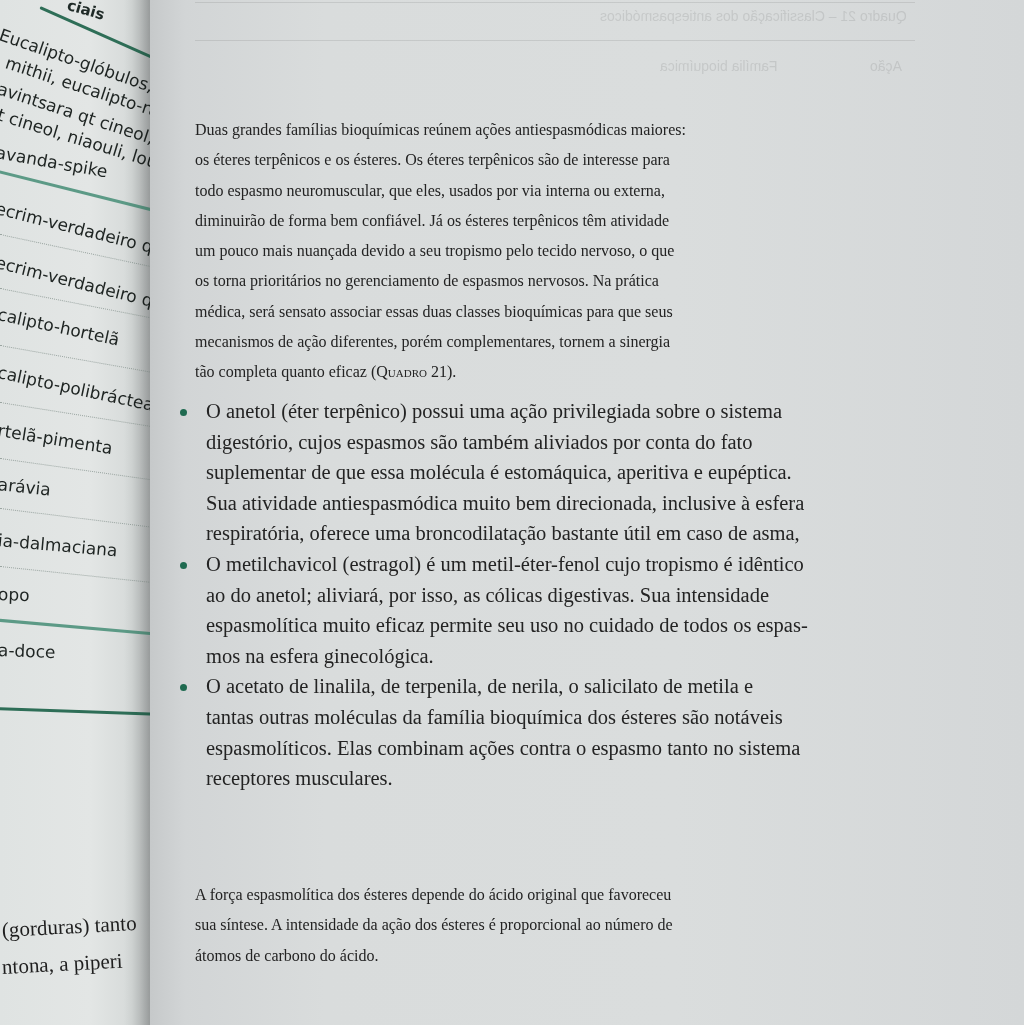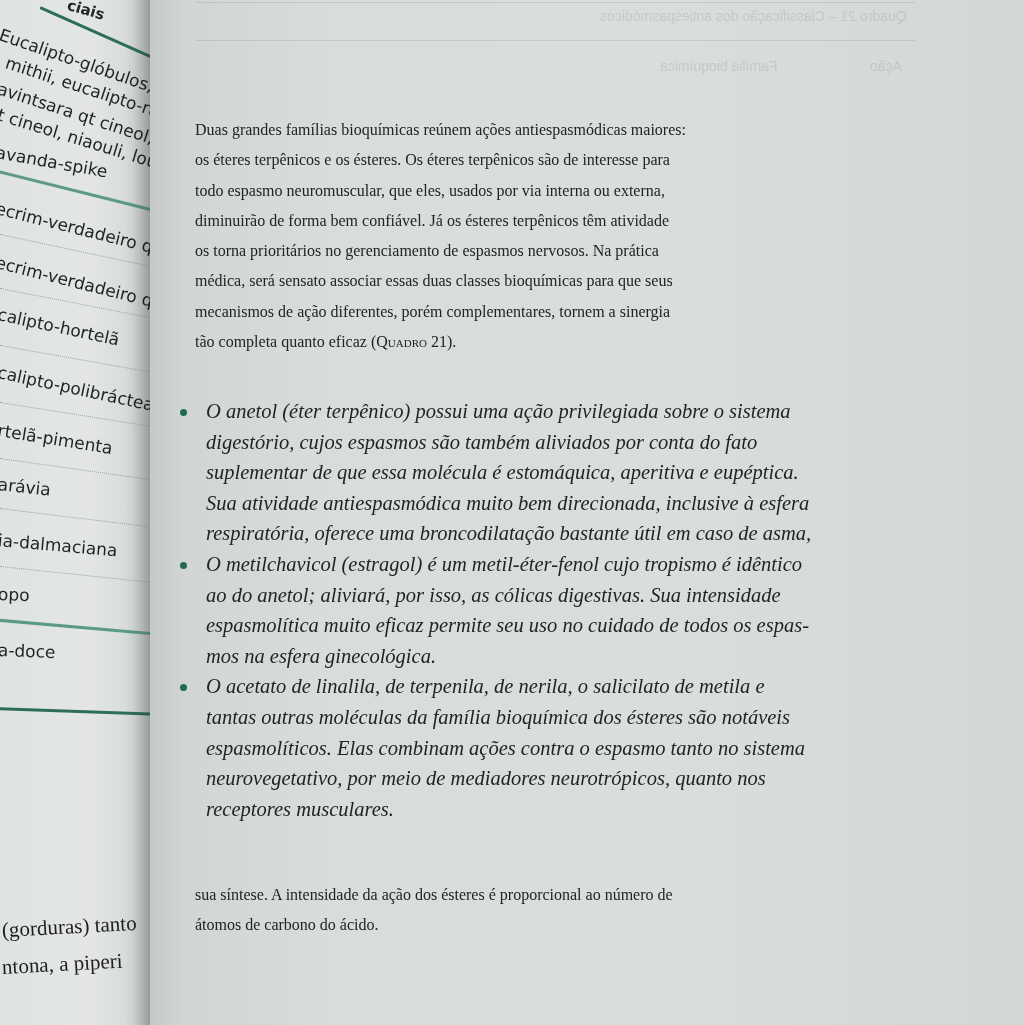--- a/index.html
+++ b/index.html
@@ -140,21 +140,20 @@
       padding: 0;
       list-style: none;
       font-size: 20.5px;
       line-height: 30.6px;
       color: #232323;
     }
     .bullet-list li {
       position: relative;
       padding-left: 26px;
       margin: 0;
-      font-style: italic;
     }
     .bullet-list .bullet {
       position: absolute;
       left: 0;
       top: 13px;
       width: 7px;
       height: 7px;
       border-radius: 50%;
       background: #1f6a50;
     }
@@ -217,20 +216,21 @@
   <div class="show-through-rule" style="left:45px; top:40px; width:720px;"></div>
   <div class="show-through" style="left:720px; top:58px;">Ação</div>
   <div class="show-through" style="left:510px; top:58px;">Família bioquímica</div>
 
 
   <div class="text-block intro">
     <span class="line">Duas grandes famílias bioquímicas reúnem ações antiespasmódicas maiores:</span>
     <span class="line">os éteres terpênicos e os ésteres. Os éteres terpênicos são de interesse para</span>
     <span class="line">todo espasmo neuromuscular, que eles, usados por via interna ou externa,</span>
     <span class="line">diminuirão de forma bem confiável. Já os ésteres terpênicos têm atividade</span>
+    <span class="line">um pouco mais nuançada devido a seu tropismo pelo tecido nervoso, o que</span>
     <span class="line">os torna prioritários no gerenciamento de espasmos nervosos. Na prática</span>
     <span class="line">médica, será sensato associar essas duas classes bioquímicas para que seus</span>
     <span class="line">mecanismos de ação diferentes, porém complementares, tornem a sinergia</span>
     <span class="line"><span>tão completa quanto eficaz (</span><span class="small-caps">Quadro 21</span><span>).</span></span>
   </div>
 
   <ul class="bullet-list">
     <li>
       <span class="bullet"></span>
       <span class="line">O anetol (éter terpênico) possui uma ação privilegiada sobre o sistema</span>
@@ -244,22 +244,22 @@
       <span class="line">O metilchavicol (estragol) é um metil-éter-fenol cujo tropismo é idêntico</span>
       <span class="line">ao do anetol; aliviará, por isso, as cólicas digestivas. Sua intensidade</span>
       <span class="line">espasmolítica muito eficaz permite seu uso no cuidado de todos os espas-</span>
       <span class="line">mos na esfera ginecológica.</span>
     </li>
     <li>
       <span class="bullet"></span>
       <span class="line">O acetato de linalila, de terpenila, de nerila, o salicilato de metila e</span>
       <span class="line">tantas outras moléculas da família bioquímica dos ésteres são notáveis</span>
       <span class="line">espasmolíticos. Elas combinam ações contra o espasmo tanto no sistema</span>
-      <span class="line">neurovegetativo, por meio de mediadores neurotrópicos, quanto nos</span>
       <span class="line">receptores musculares.</span>
     </li>
   </ul>
 
   <div class="text-block closing">
+    <span class="line">A força espasmolítica dos ésteres depende do ácido original que favoreceu</span>
     <span class="line">sua síntese. A intensidade da ação dos ésteres é proporcional ao número de</span>
     <span class="line">átomos de carbono do ácido.</span>
   </div>
 </div>
 
 </body></html>

